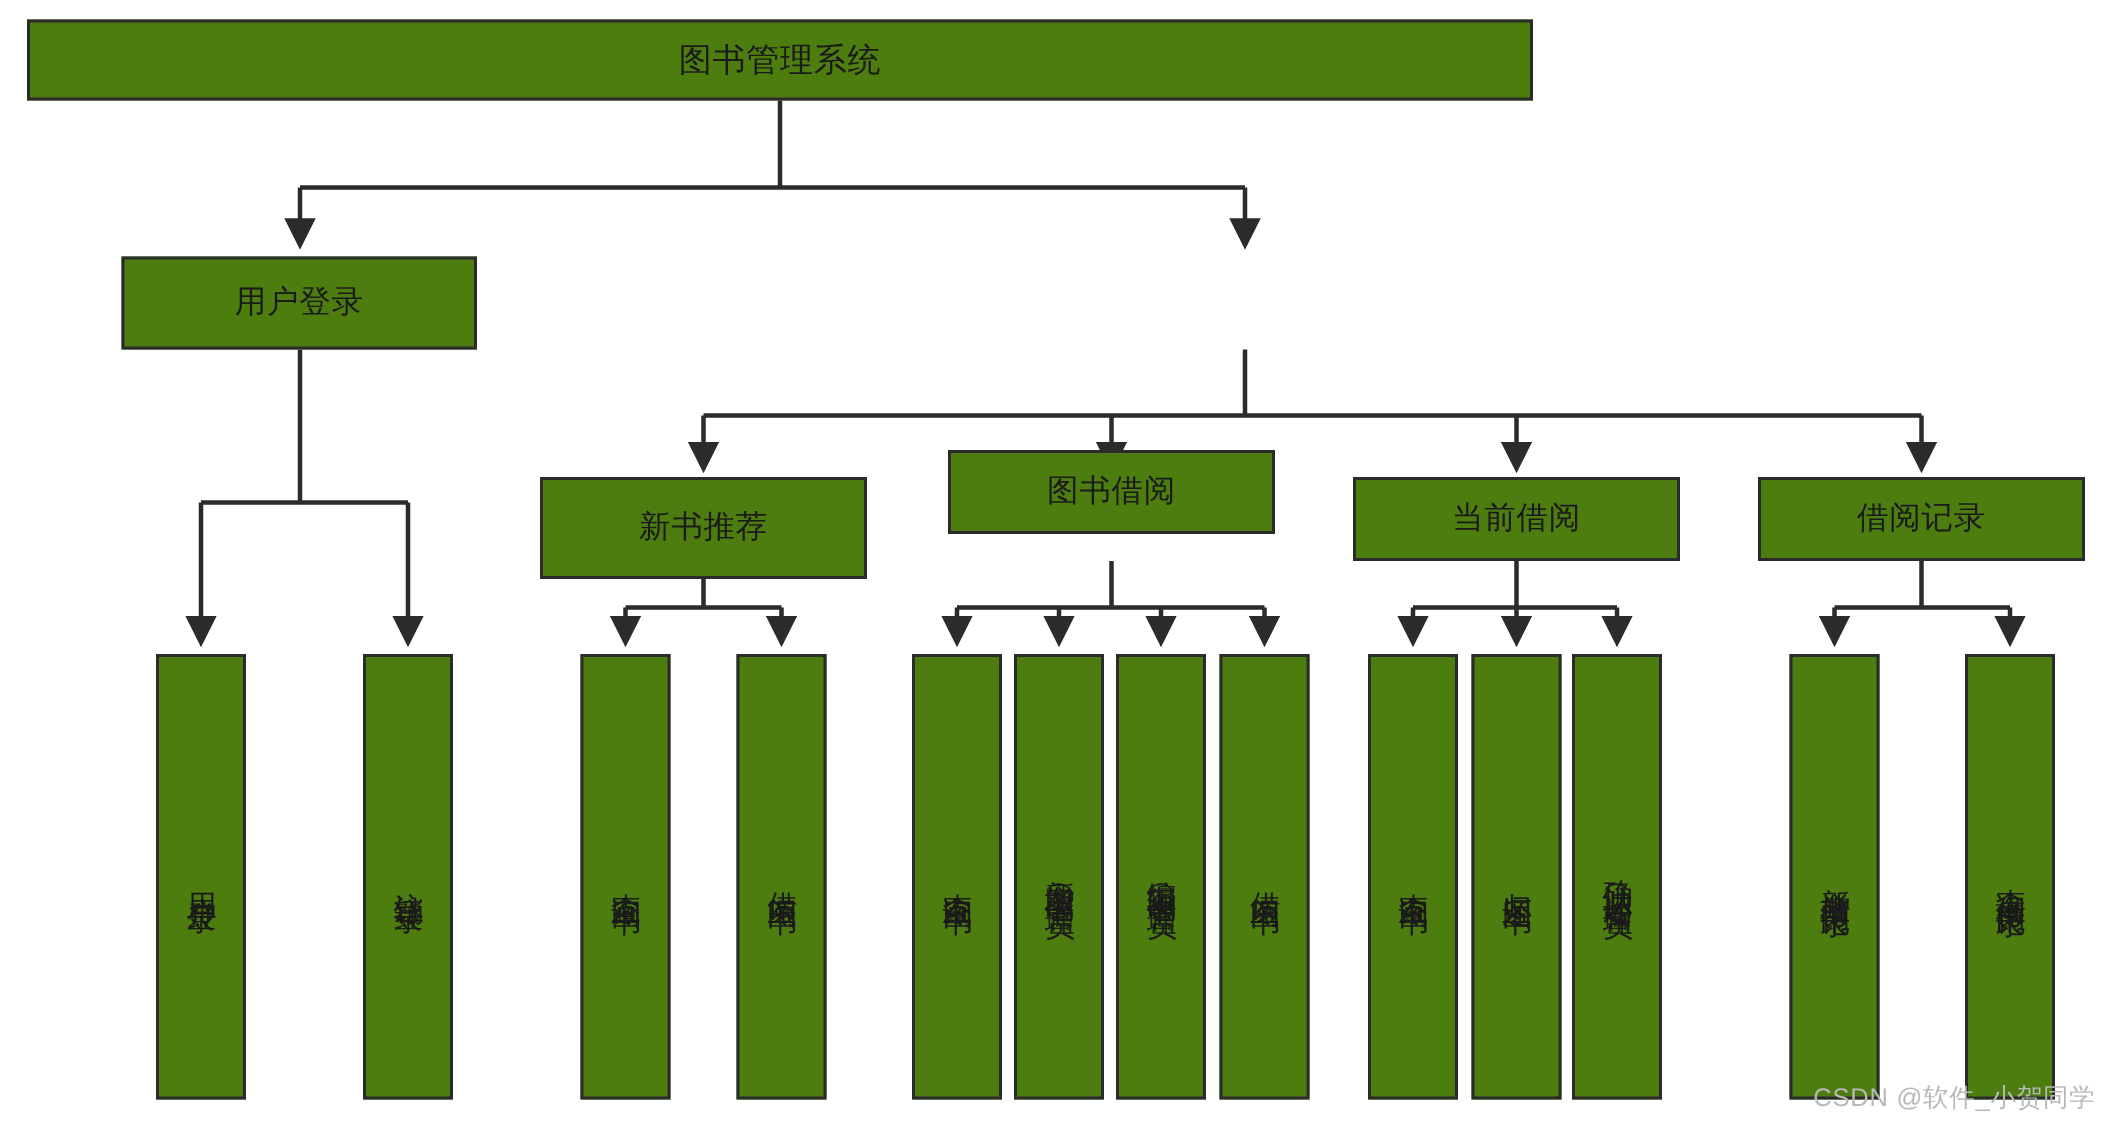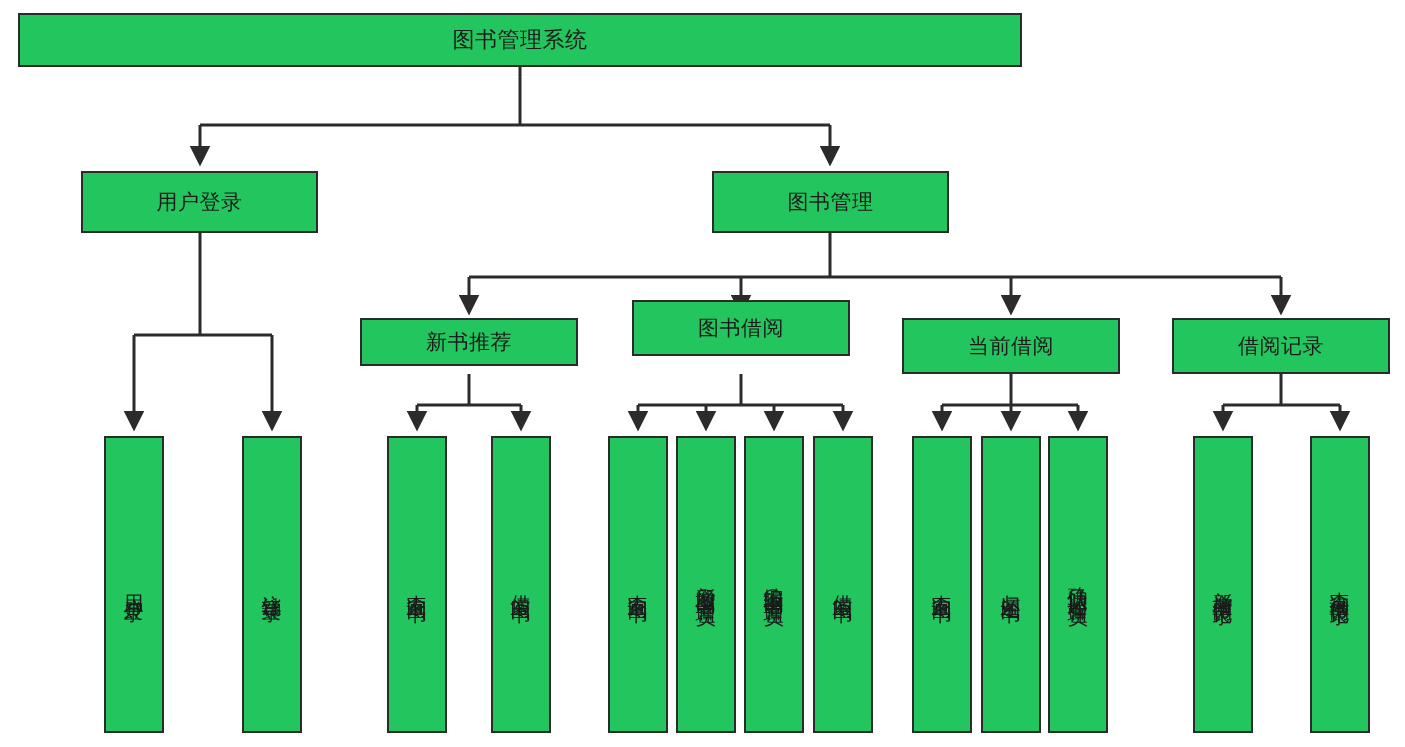--- a/index.html
+++ b/index.html
@@ -22,21 +22,21 @@
   svg#edges {
     position: absolute;
     left: 0;
     top: 0;
     width: 1405px;
     height: 747px;
   }
   .node {
     position: absolute;
     box-sizing: border-box;
-    background: #22c55e;
+    background: #4d7c0f;
     border: 2px solid #2b2b2b;
     display: flex;
     align-items: center;
     justify-content: center;
     color: #1a1a1a;
   }
   .node-label {
     display: block;
     text-align: center;
     line-height: 1.18;
@@ -128,25 +128,22 @@
     </g>
   </svg>
 
   <div class="node root horiz" style="left:18px; top:13px; width:1004px; height:54px;">
     <span class="node-label">图书管理系统</span>
   </div>
 
   <div class="node horiz" style="left:81px; top:171px; width:237px; height:62px;">
     <span class="node-label">用户登录</span>
   </div>
-  <div class="node horiz" style="left:712px; top:171px; width:237px; height:62px;">
-    <span class="node-label">图书管理</span>
-  </div>
-
-  <div class="node horiz" style="left:360px; top:318px; width:218px; height:48px;">
+
+  <div class="node horiz" style="left:360px; top:318px; width:218px; height:68px;">
     <span class="node-label">新书推荐</span>
   </div>
   <div class="node horiz" style="left:632px; top:300px; width:218px; height:56px;">
     <span class="node-label">图书借阅</span>
   </div>
   <div class="node horiz" style="left:902px; top:318px; width:218px; height:56px;align-items:center;">
     <span class="node-label">当前借阅</span>
   </div>
   <div class="node horiz" style="left:1172px; top:318px; width:218px; height:56px;">
     <span class="node-label">借阅记录</span>
@@ -189,14 +186,15 @@
     <span class="node-label">确认归还（管理员）</span>
   </div>
 
   <div class="node vert" style="left:1193px; top:436px; width:60px; height:297px;">
     <span class="node-label">新增借阅记录</span>
   </div>
   <div class="node vert" style="left:1310px; top:436px; width:60px; height:297px;">
     <span class="node-label">查询借阅记录</span>
   </div>
 
+  <div id="watermark">CSDN @软件_小贺同学</div>
 
 </div>
 
 </body></html>

